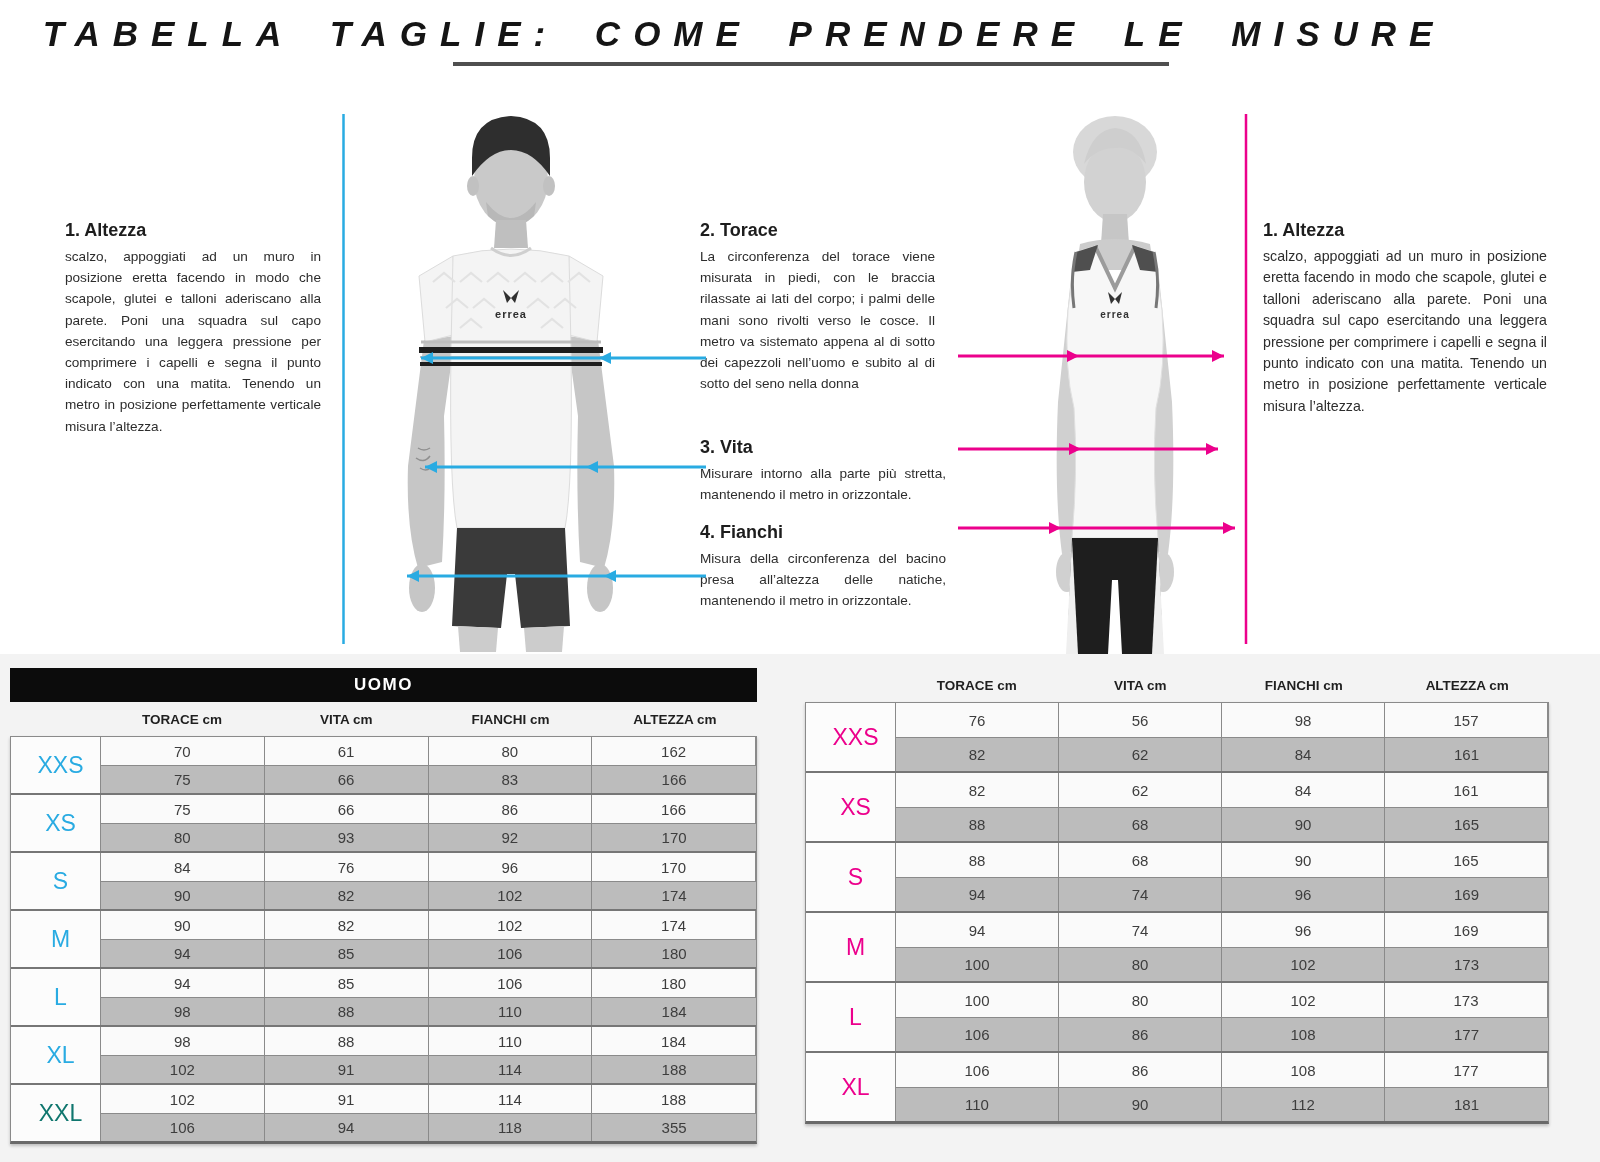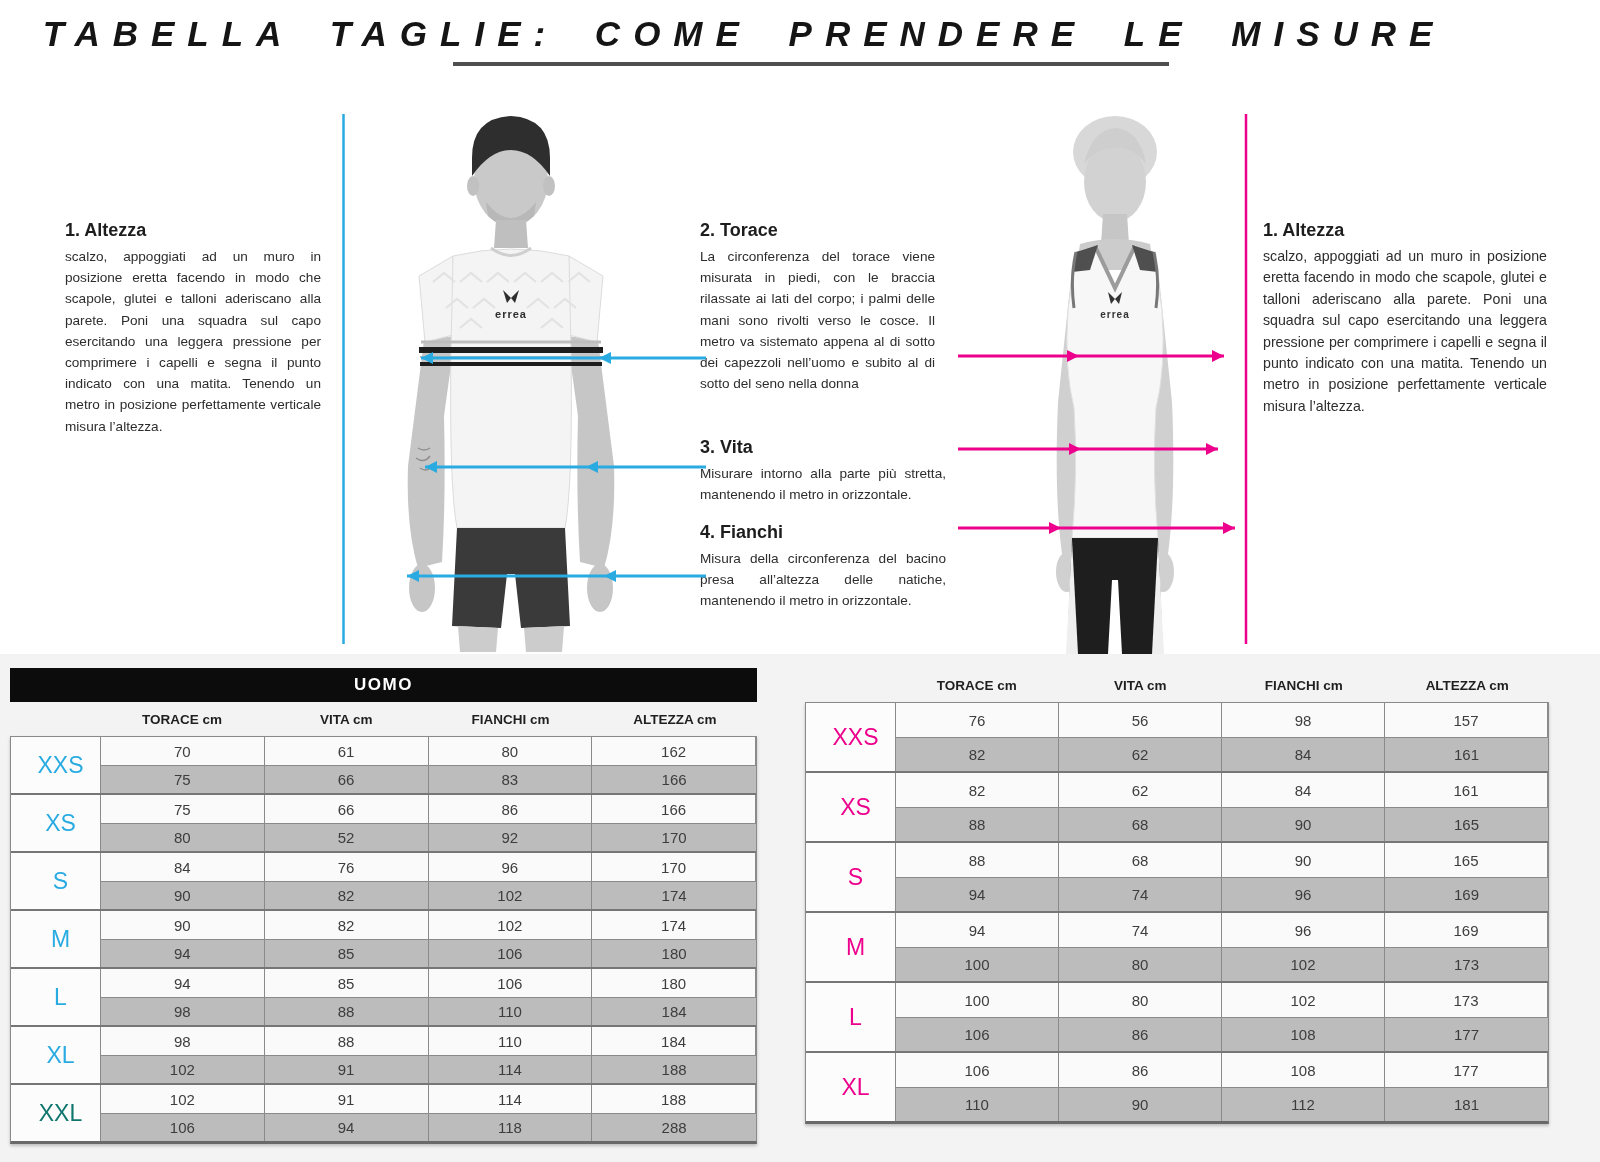--- a/index.html
+++ b/index.html
@@ -206,21 +206,21 @@
           <div class="cell alt">83</div>
           <div class="cell alt">166</div>
         </div>
         <div class="group">
           <div class="size-cell" style="color: rgb(41, 171, 226);">XS</div>
           <div class="cell">75</div>
           <div class="cell">66</div>
           <div class="cell">86</div>
           <div class="cell">166</div>
           <div class="cell alt">80</div>
-          <div class="cell alt">52</div>
+          <div class="cell alt">93</div>
           <div class="cell alt">92</div>
           <div class="cell alt">170</div>
         </div>
         <div class="group">
           <div class="size-cell" style="color: rgb(41, 171, 226);">S</div>
           <div class="cell">84</div>
           <div class="cell">76</div>
           <div class="cell">96</div>
           <div class="cell">170</div>
           <div class="cell alt">90</div>
@@ -263,21 +263,21 @@
         </div>
         <div class="group">
           <div class="size-cell" style="color: #0f766e;">XXL</div>
           <div class="cell">102</div>
           <div class="cell">91</div>
           <div class="cell">114</div>
           <div class="cell">188</div>
           <div class="cell alt">106</div>
           <div class="cell alt">94</div>
           <div class="cell alt">118</div>
-          <div class="cell alt">288</div>
+          <div class="cell alt">355</div>
         </div>
       </div>
   </div>
 
   <div class="size-table" id="table-donna">
     <div class="col-head">
       <div class="col-h"></div>
     <div class="col-h">TORACE cm</div>
         <div class="col-h">VITA cm</div>
         <div class="col-h">FIANCHI cm</div>

